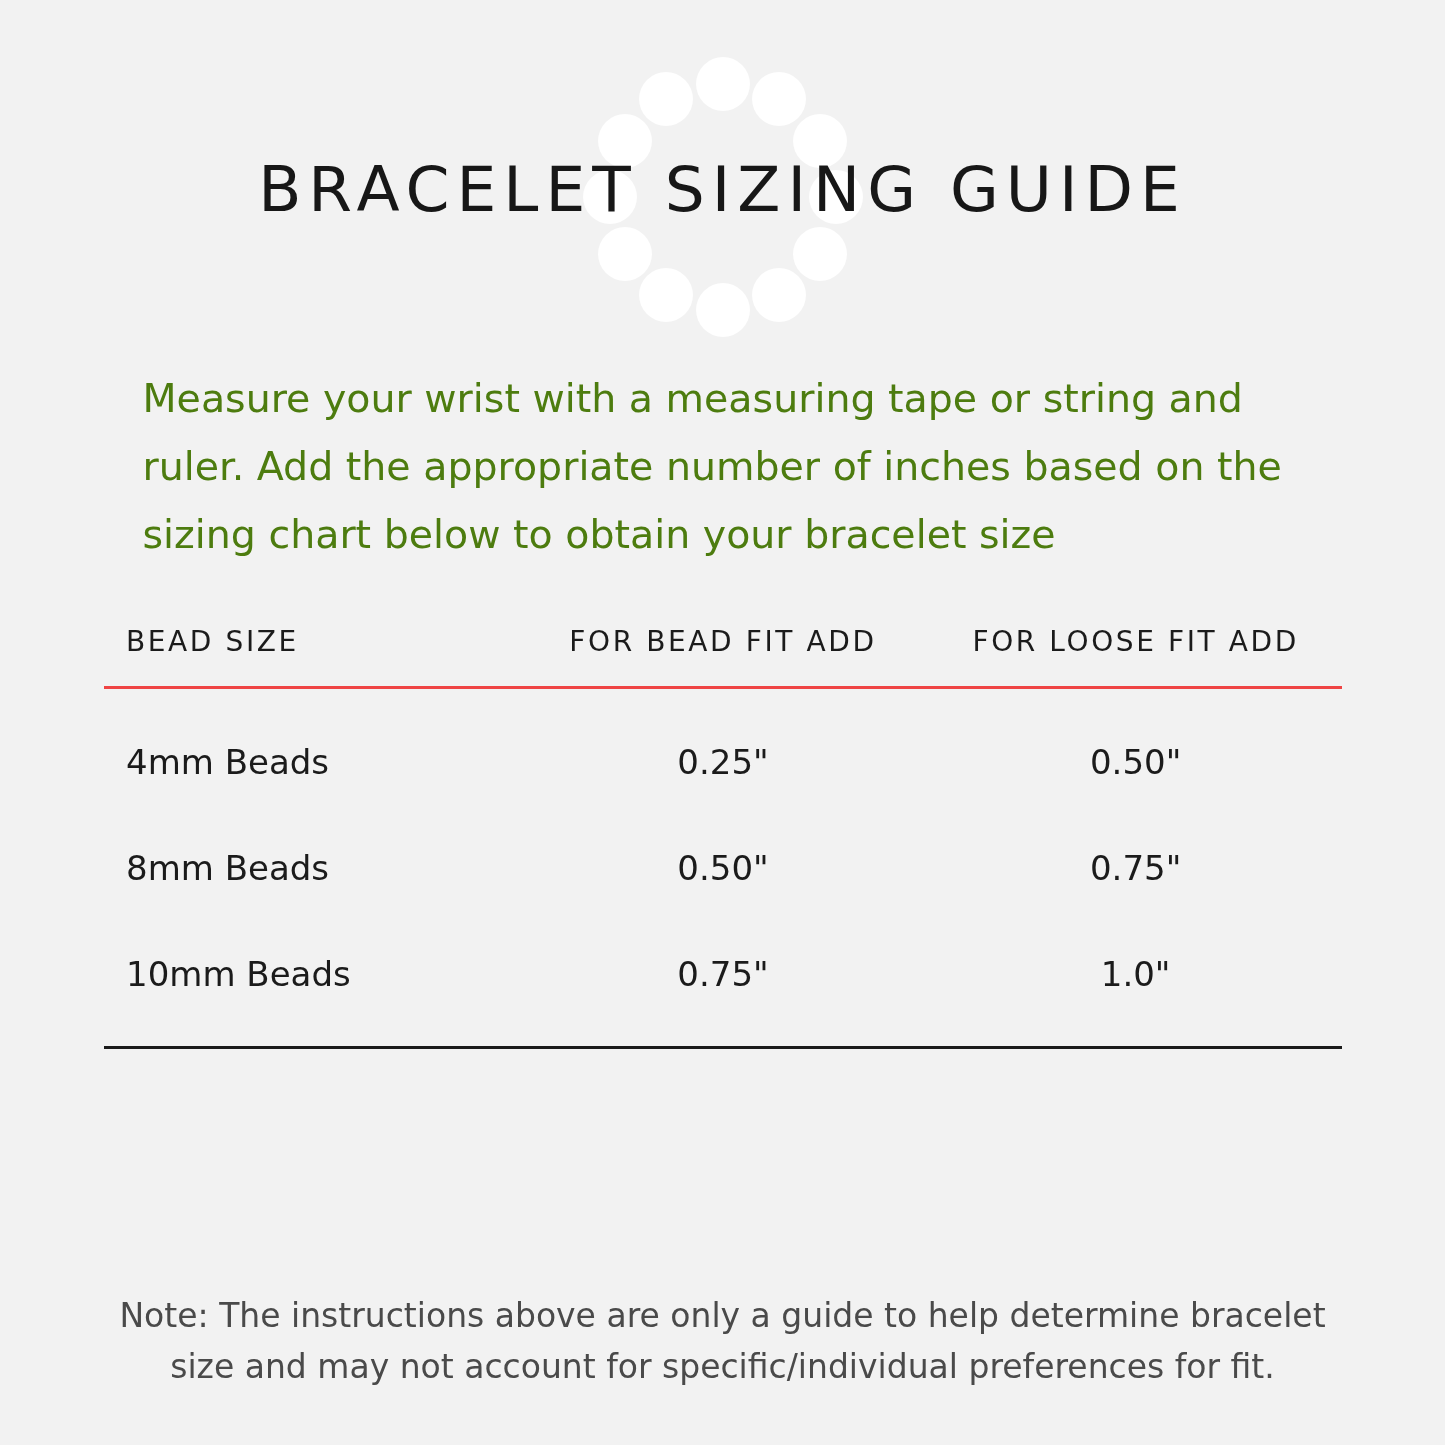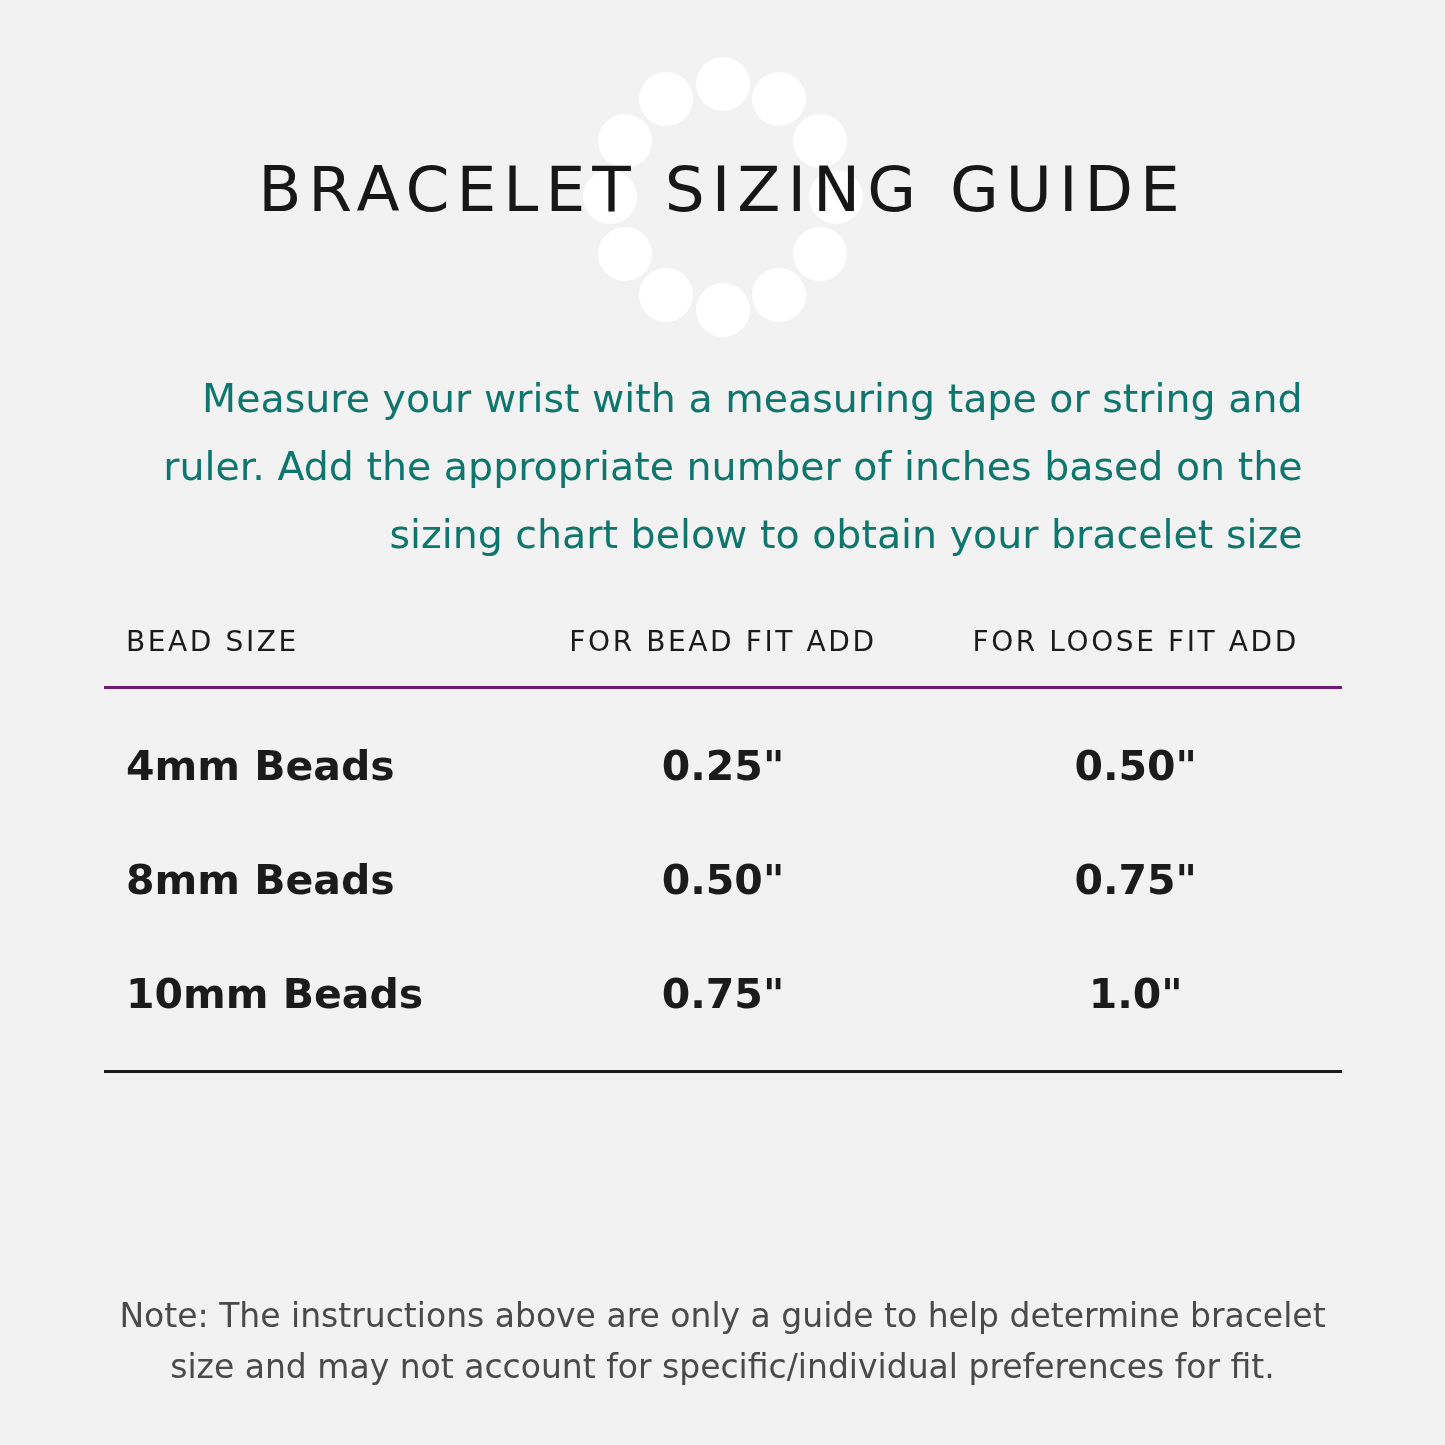--- a/index.html
+++ b/index.html
@@ -54,24 +54,24 @@
     color: #171717;
     line-height: 1.1;
   }
 
   .intro {
     position: absolute;
     top: 365px;
     left: 50%;
     transform: translateX(-50%);
     width: 1160px;
-    text-align: right;
+    text-align: left;
     font-size: 39.5px;
     line-height: 1.72;
-    color: #0f766e;
+    color: #4d7c0f;
     font-weight: 400;
   }
 
   .table-wrap {
     position: absolute;
     top: 625px;
     left: 104px;
     width: 1238px;
   }
 
@@ -89,29 +89,29 @@
     padding: 0 0 28px 0;
     text-align: center;
     vertical-align: bottom;
   }
   table.size-table th.col-bead {
     text-align: left;
     padding-left: 22px;
   }
 
   table.size-table thead tr {
-    border-bottom: 3px solid #701a75;
+    border-bottom: 3px solid #ef4444;
   }
 
   table.size-table tbody tr td {
-    font-size: 41px;
+    font-size: 34px;
     color: #1b1b1b;
     text-align: center;
     padding: 33px 0;
-    font-weight: 700;
+    font-weight: 400;
   }
   table.size-table tbody tr td.col-bead {
     text-align: left;
     padding-left: 22px;
   }
   table.size-table tbody tr:first-child td {
     padding-top: 53px;
   }
   table.size-table tbody tr:last-child td {
     padding-bottom: 52px;

